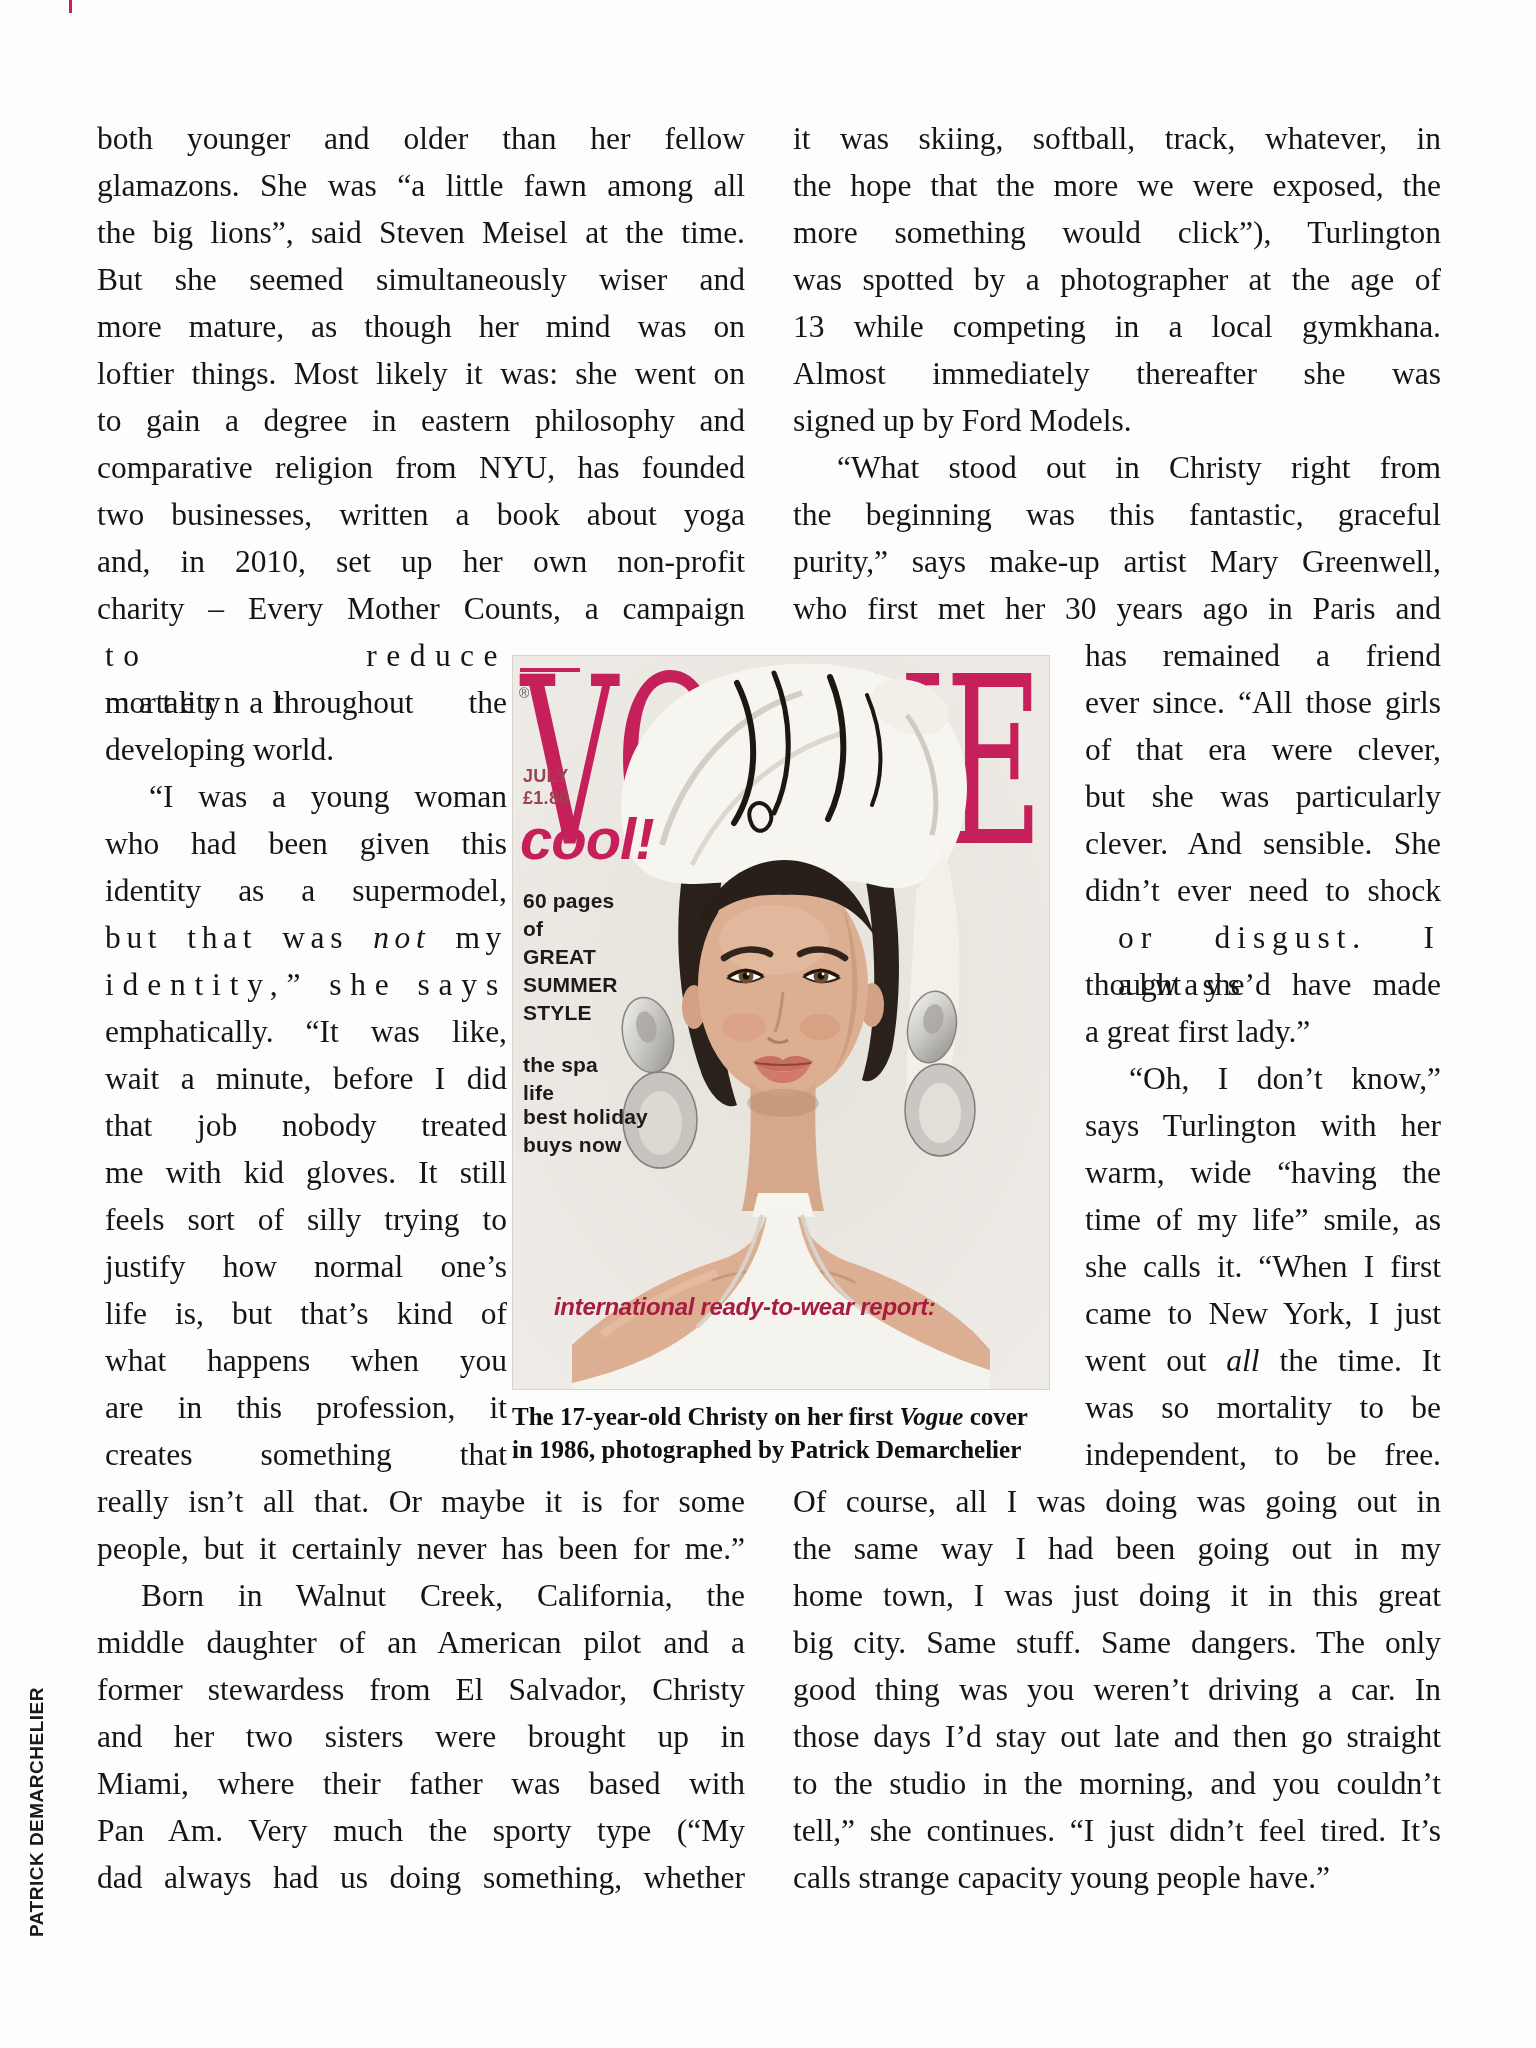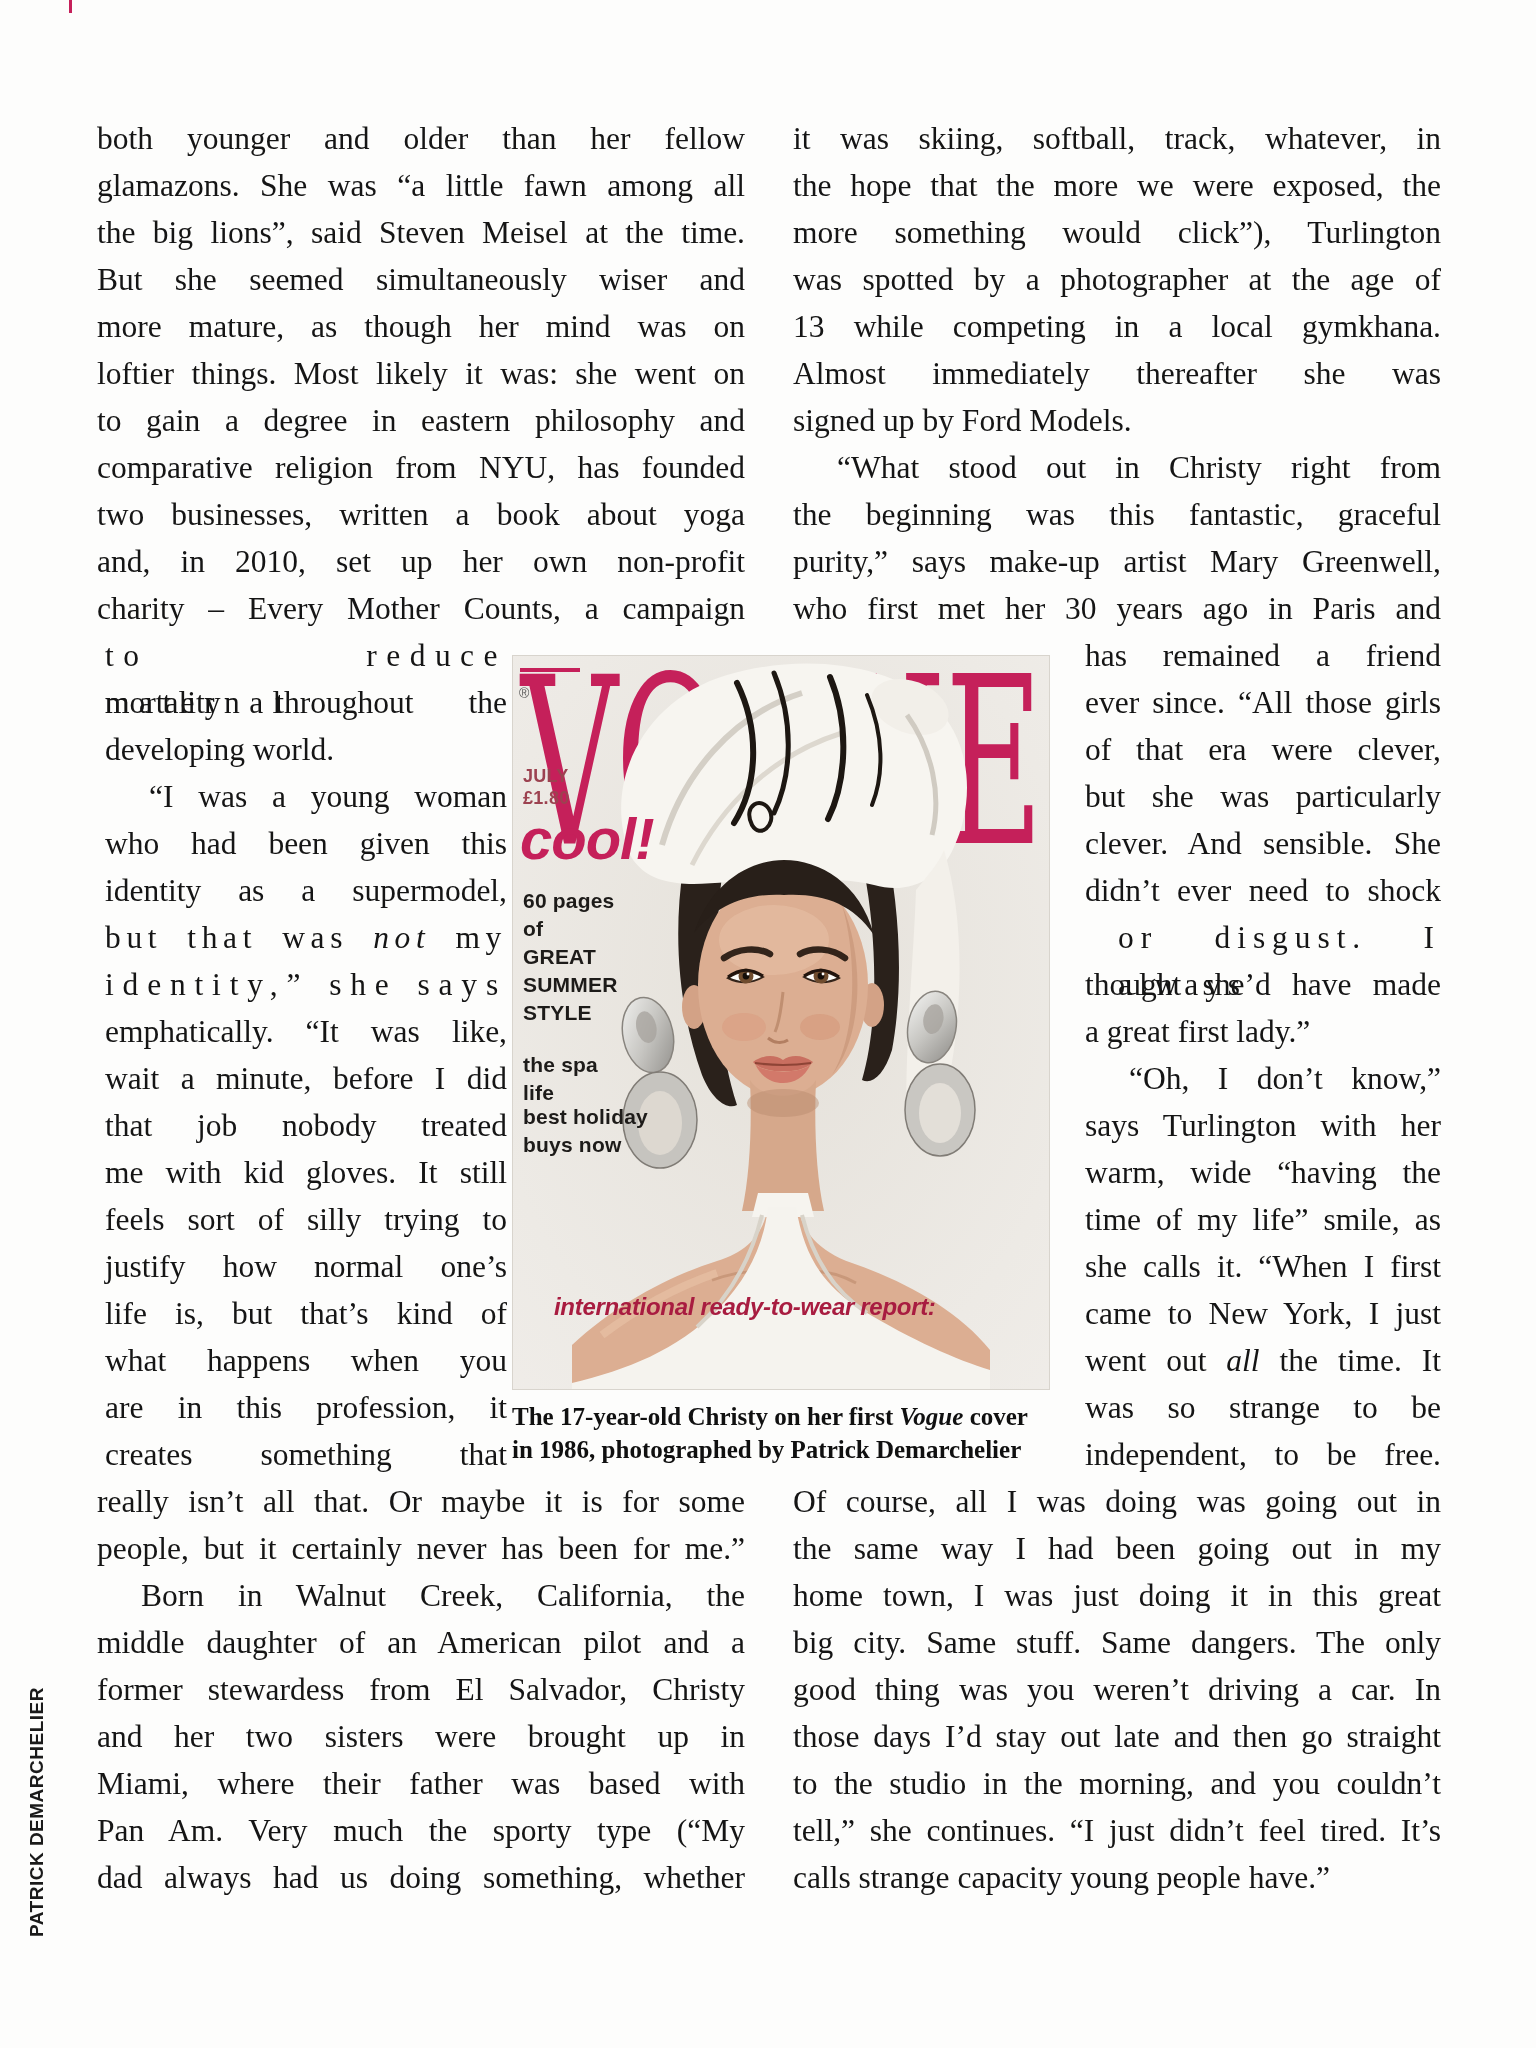--- a/index.html
+++ b/index.html
@@ -117,21 +117,21 @@
       <div class="ln" style="letter-spacing: 0.22em; margin-left: 33px;"><span>or disgust. I always</span></div>
       <div class="ln"><span>thought she’d have made</span></div>
       <div class="ln end"><span>a great first lady.”</span></div>
       <div class="ln ind"><span>“Oh, I don’t know,”</span></div>
       <div class="ln"><span>says Turlington with her</span></div>
       <div class="ln"><span>warm, wide “having the</span></div>
       <div class="ln"><span>time of my life” smile, as</span></div>
       <div class="ln"><span>she calls it. “When I first</span></div>
       <div class="ln"><span>came to New York, I just</span></div>
       <div class="ln"><span>went out </span><span class="it">all</span><span> the time. It</span></div>
-      <div class="ln"><span>was so strange to be</span></div>
+      <div class="ln"><span>was so mortality to be</span></div>
       <div class="ln"><span>independent, to be free.</span></div>
     </div>
   <div class="block rb">
       <div class="ln"><span>Of course, all I was doing was going out in</span></div>
       <div class="ln"><span>the same way I had been going out in my</span></div>
       <div class="ln"><span>home town, I was just doing it in this great</span></div>
       <div class="ln"><span>big city. Same stuff. Same dangers. The only</span></div>
       <div class="ln"><span>good thing was you weren’t driving a car. In</span></div>
       <div class="ln"><span>those days I’d stay out late and then go straight</span></div>
       <div class="ln"><span>to the studio in the morning, and you couldn’t</span></div>

